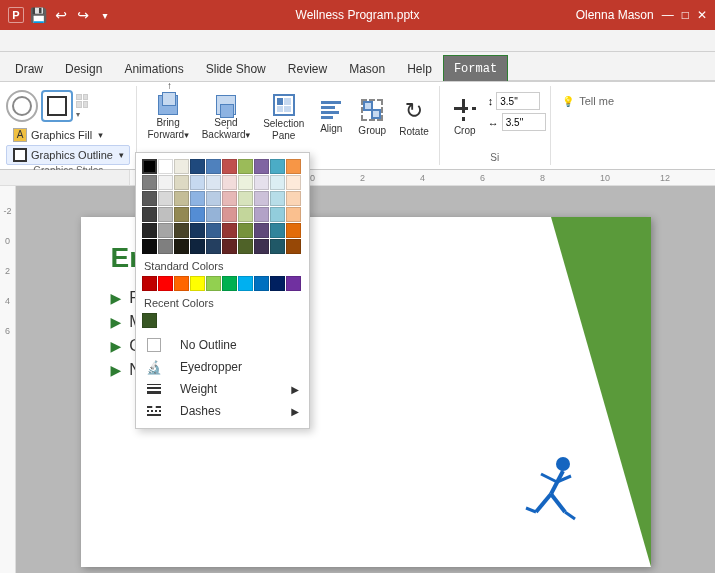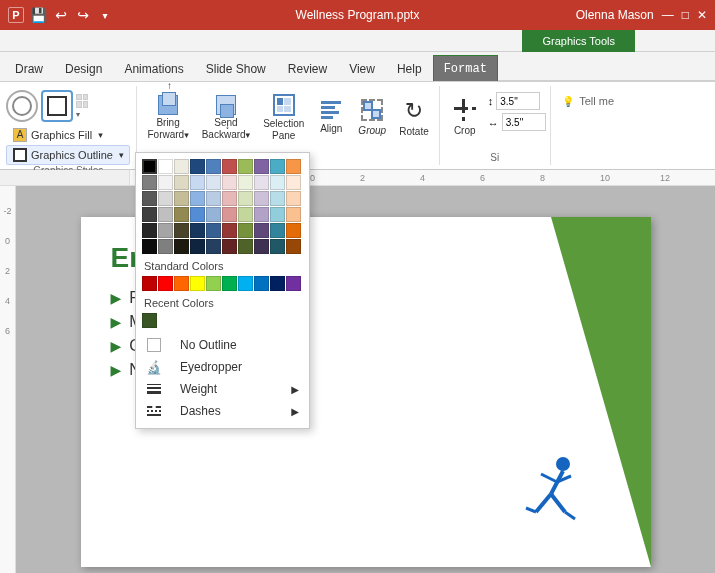--- a/index.html
+++ b/index.html
@@ -209,42 +209,41 @@
   <div class="title-bar-right">
     <span>Olenna Mason</span>
     <span style="cursor:pointer;">—</span>
     <span style="cursor:pointer;">□</span>
     <span style="cursor:pointer;">✕</span>
   </div>
 </div>
 
 <div style="background:#f3f3f3; height:22px; display:flex; border-bottom:1px solid #d0d0d0;">
   <div style="flex:1;"></div>
-  <div style="background:#2e7d32; color:white; font-size:11px; padding:0 20px; display:flex; align-items:center; height:22px;">Graphics Tools</div>
   <div style="width:80px;"></div>
 </div>
 
 <div class="ribbon-tabs">
   <div class="tab">
       <span>Draw</span>
     </div>
   <div class="tab">
       <span>Design</span>
     </div>
   <div class="tab">
       <span>Animations</span>
     </div>
   <div class="tab">
       <span>Slide Show</span>
     </div>
   <div class="tab">
       <span>Review</span>
     </div>
   <div class="tab">
-      <span>View</span>
+      <span>Mason</span>
     </div>
   <div class="tab">
       <span>Help</span>
     </div>
   <div class="tab active-green">
       <span>Format</span>
     </div>
   <div style="flex:1; border-bottom:1px solid #d0d0d0;"></div>
 </div>
 
@@ -321,21 +320,21 @@
           <div style="display:flex;flex-direction:column;gap:2px;width:20px;">
             <div style="height:3px;background:#4f81bd;width:20px;"></div>
             <div style="height:3px;background:#4f81bd;width:14px;"></div>
             <div style="height:3px;background:#4f81bd;width:18px;"></div>
             <div style="height:3px;background:#4f81bd;width:12px;"></div>
           </div>
         </div>
         <div style="font-size:10px;">Align</div>
       </div>
 
-      <div class="ribbon-btn" style="min-width:40px;font-style:italic;">
+      <div class="ribbon-btn" style="min-width:40px;">
         <div style="margin-bottom:4px;">
           <div style="position:relative;width:22px;height:22px;">
             <div style="position:absolute;top:2px;left:2px;width:10px;height:10px;border:2px solid #4f81bd;background:#c6d9f0;"></div>
             <div style="position:absolute;bottom:2px;right:2px;width:10px;height:10px;border:2px solid #4f81bd;background:#c6d9f0;"></div>
             <div style="position:absolute;top:0;left:0;right:0;bottom:0;border:2px dashed #888;"></div>
           </div>
         </div>
         <div style="font-size:10px;">Group</div>
       </div>
 

